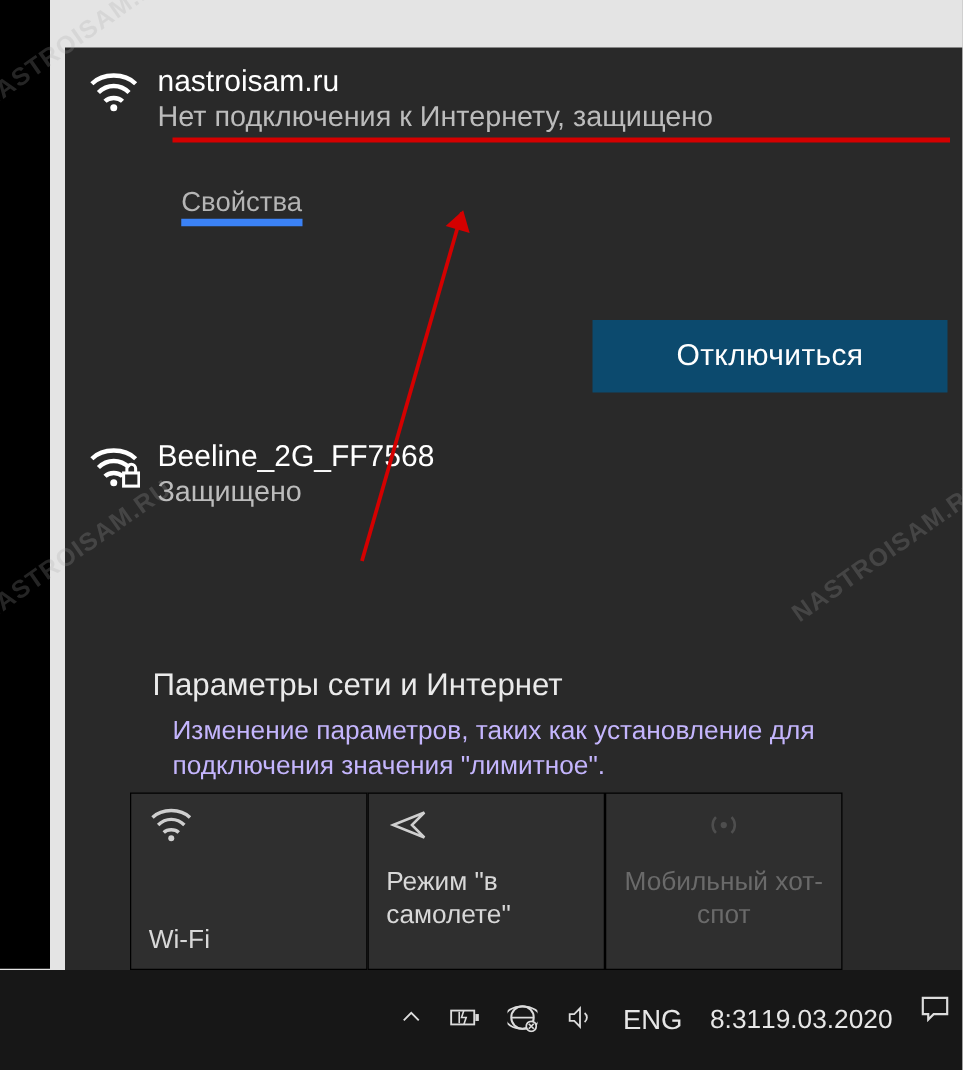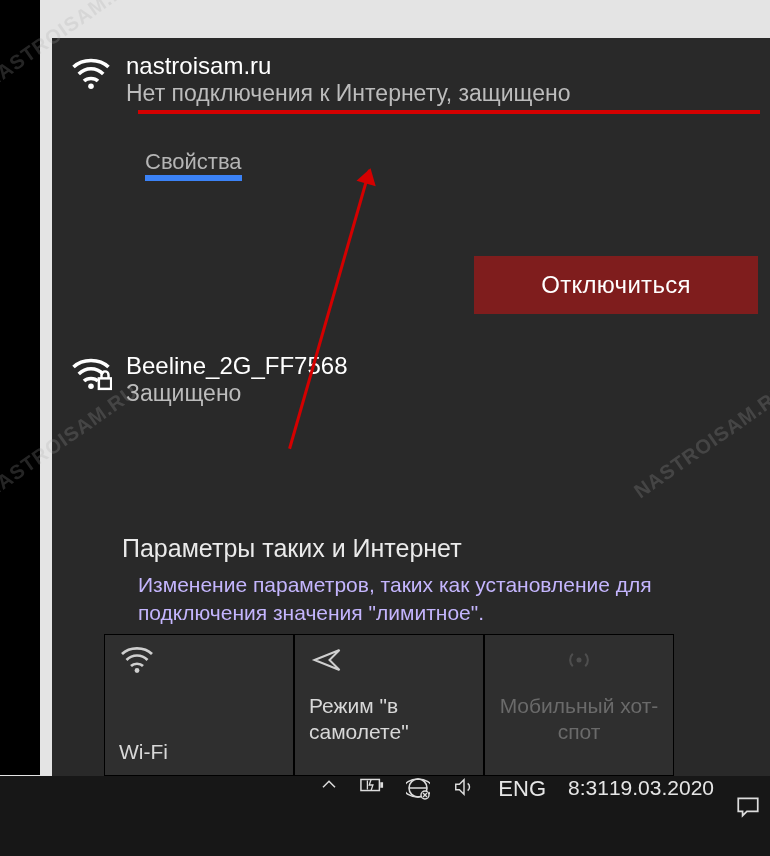--- a/index.html
+++ b/index.html
@@ -10,32 +10,32 @@
   .item{padding:14px 18px 18px 18px;}
   .item.beeline{padding-top:10px;padding-bottom:30px;}
   .row{display:flex;align-items:flex-start;}
   .wifi-ico{width:56px;flex:0 0 56px;padding-top:4px;}
   .wifi-ico svg{display:block;}
   .txt{flex:1;min-width:0;}
   .ssid{color:#fff;font-size:24px;}
   .status{color:#bcbcbc;font-size:23px;margin-top:0;white-space:nowrap;}
   .underline-red{position:absolute;left:138px;right:10px;top:110px;height:4px;background:#d40000;}
   .props{color:#b5b5b5;font-size:22px;border-bottom:6px solid #3b82f6;display:inline-block;margin-top:42px;margin-left:75px;cursor:default;}
-  .btn{position:absolute;right:12px;top:218px;width:284px;height:58px;background:#7f1d1d;border:none;color:#fff;font-size:24px;font-family:inherit;text-align:center;letter-spacing:0.3px;}
+  .btn{position:absolute;right:12px;top:218px;width:284px;height:58px;background:#0c4a6e;border:none;color:#fff;font-size:24px;font-family:inherit;text-align:center;letter-spacing:0.3px;}
   .settings{position:absolute;left:52px;right:0;top:480px;padding:16px 18px 0 18px;}
   .settings h1{margin:0;font-weight:400;color:#eaeaea;font-size:25px;}
   .settings p{margin:8px 0 0 16px;color:#c4b5fd;font-size:21px;line-height:1.35;}
   .tiles{position:absolute;left:52px;right:0;bottom:0;height:142px;display:flex;}
   .tile{flex:0 0 190px;height:142px;border:1px solid #000;background:#2f2f2f;color:#d8d8d8;padding:10px 14px;box-sizing:border-box;display:flex;flex-direction:column;justify-content:flex-start;position:relative;}
   .tile .tico{height:48px;}
   .tile .tlabel{font-size:21px;line-height:1.25;}
   .tile.dim{color:#6a6a6a;text-align:center;}
   .tile.dim svg{opacity:0.35;}
   .taskbar{position:absolute;left:0;right:0;bottom:0;height:80px;background:#171717;color:#e6e6e6;}
-  .tray{position:absolute;right:56px;bottom:0;top:0;display:flex;align-items:flex-start;gap:22px;}
+  .tray{position:absolute;right:56px;bottom:0;top:0;display:flex;align-items:center;gap:22px;}
   .tray .ico{color:#dcdcdc;}
   .tray .lang{font-size:22px;}
   .tray .clock{display:flex;flex-direction:row;align-items:flex-end;line-height:1.1;font-size:21px;}
   .action-center{position:absolute;right:8px;top:18px;}
   
   .wm{position:absolute;color:#a9a9a9;opacity:0.22;font-weight:600;letter-spacing:1px;font-size:20px;transform:rotate(-35deg);pointer-events:none;font-family:Arial,sans-serif;}
   .wm1{left:-30px;top:20px;}
   .wm2{left:-30px;top:430px;}
   .wm3{left:620px;top:430px;}
   
@@ -85,21 +85,21 @@
           </svg>
         </div>
         <div class="txt">
           <div class="ssid">Beeline_2G_FF7568</div>
           <div class="status">Защищено</div>
         </div>
       </div>
     </div>
 
     <div class="settings">
-      <h1>Параметры таких и Интернет</h1>
+      <h1>Параметры сети и Интернет</h1>
       <p>Изменение параметров, таких как установление для подключения значения "лимитное".</p>
     </div>
 
     <div class="tiles">
       <div class="tile">
         <div class="tico">
           <svg width="36" height="30" viewBox="0 0 24 20">
             <path d="M2 6 C7 1 17 1 22 6" stroke="#cfcfcf" stroke-width="1.8" fill="none"></path>
             <path d="M5 10 C9 6 15 6 19 10" stroke="#cfcfcf" stroke-width="1.8" fill="none"></path>
             <path d="M8 14 C10 12 14 12 16 14" stroke="#cfcfcf" stroke-width="1.8" fill="none"></path>

